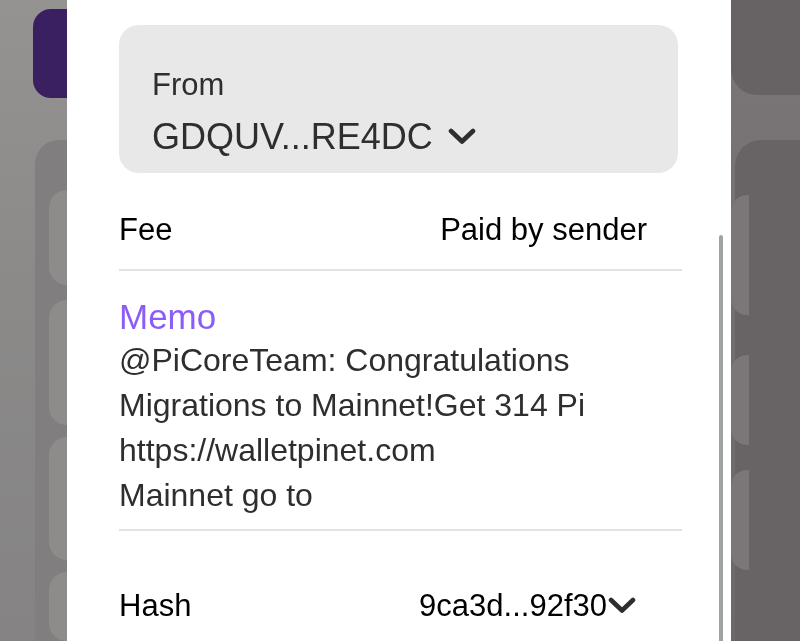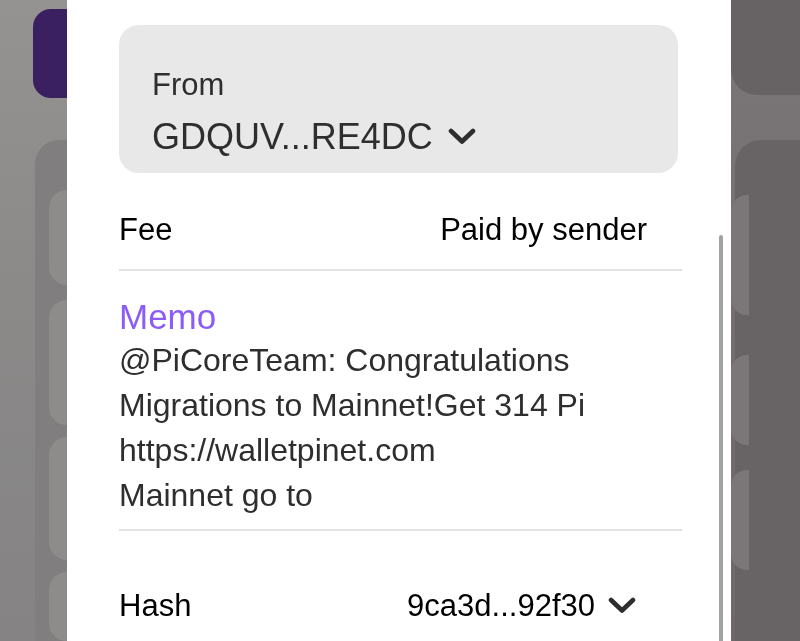--- a/index.html
+++ b/index.html
@@ -75,21 +75,21 @@
   .chevron { flex: 0 0 auto; display: block; }
 
   .row {
     position: absolute; left: 52px; width: 563px;
     display: flex; justify-content: space-between; align-items: flex-start;
     font-size: 31px; line-height: 36px; color: #000000;
   }
   .fee-row { top: 212px; }
   .fee-value { margin-right: 35px; }
   .hash-row { top: 552px; margin-top: 36px; }
-  .hash-value-wrap { display: flex; align-items: center; gap: 13px; margin-right: 46px; }
+  .hash-value-wrap { display: flex; align-items: center; gap: 1px; margin-right: 46px; }
 
   .divider {
     position: absolute; left: 52px; width: 563px; height: 2px;
     background: #e4e3e3;
   }
   .d1 { top: 269px; }
   .d2 { top: 529px; }
 
   .memo { position: absolute; left: 52px; top: 296px; width: 565px; }
   .memo-label { font-size: 35px; line-height: 42px; color: #8b5cf6; }

